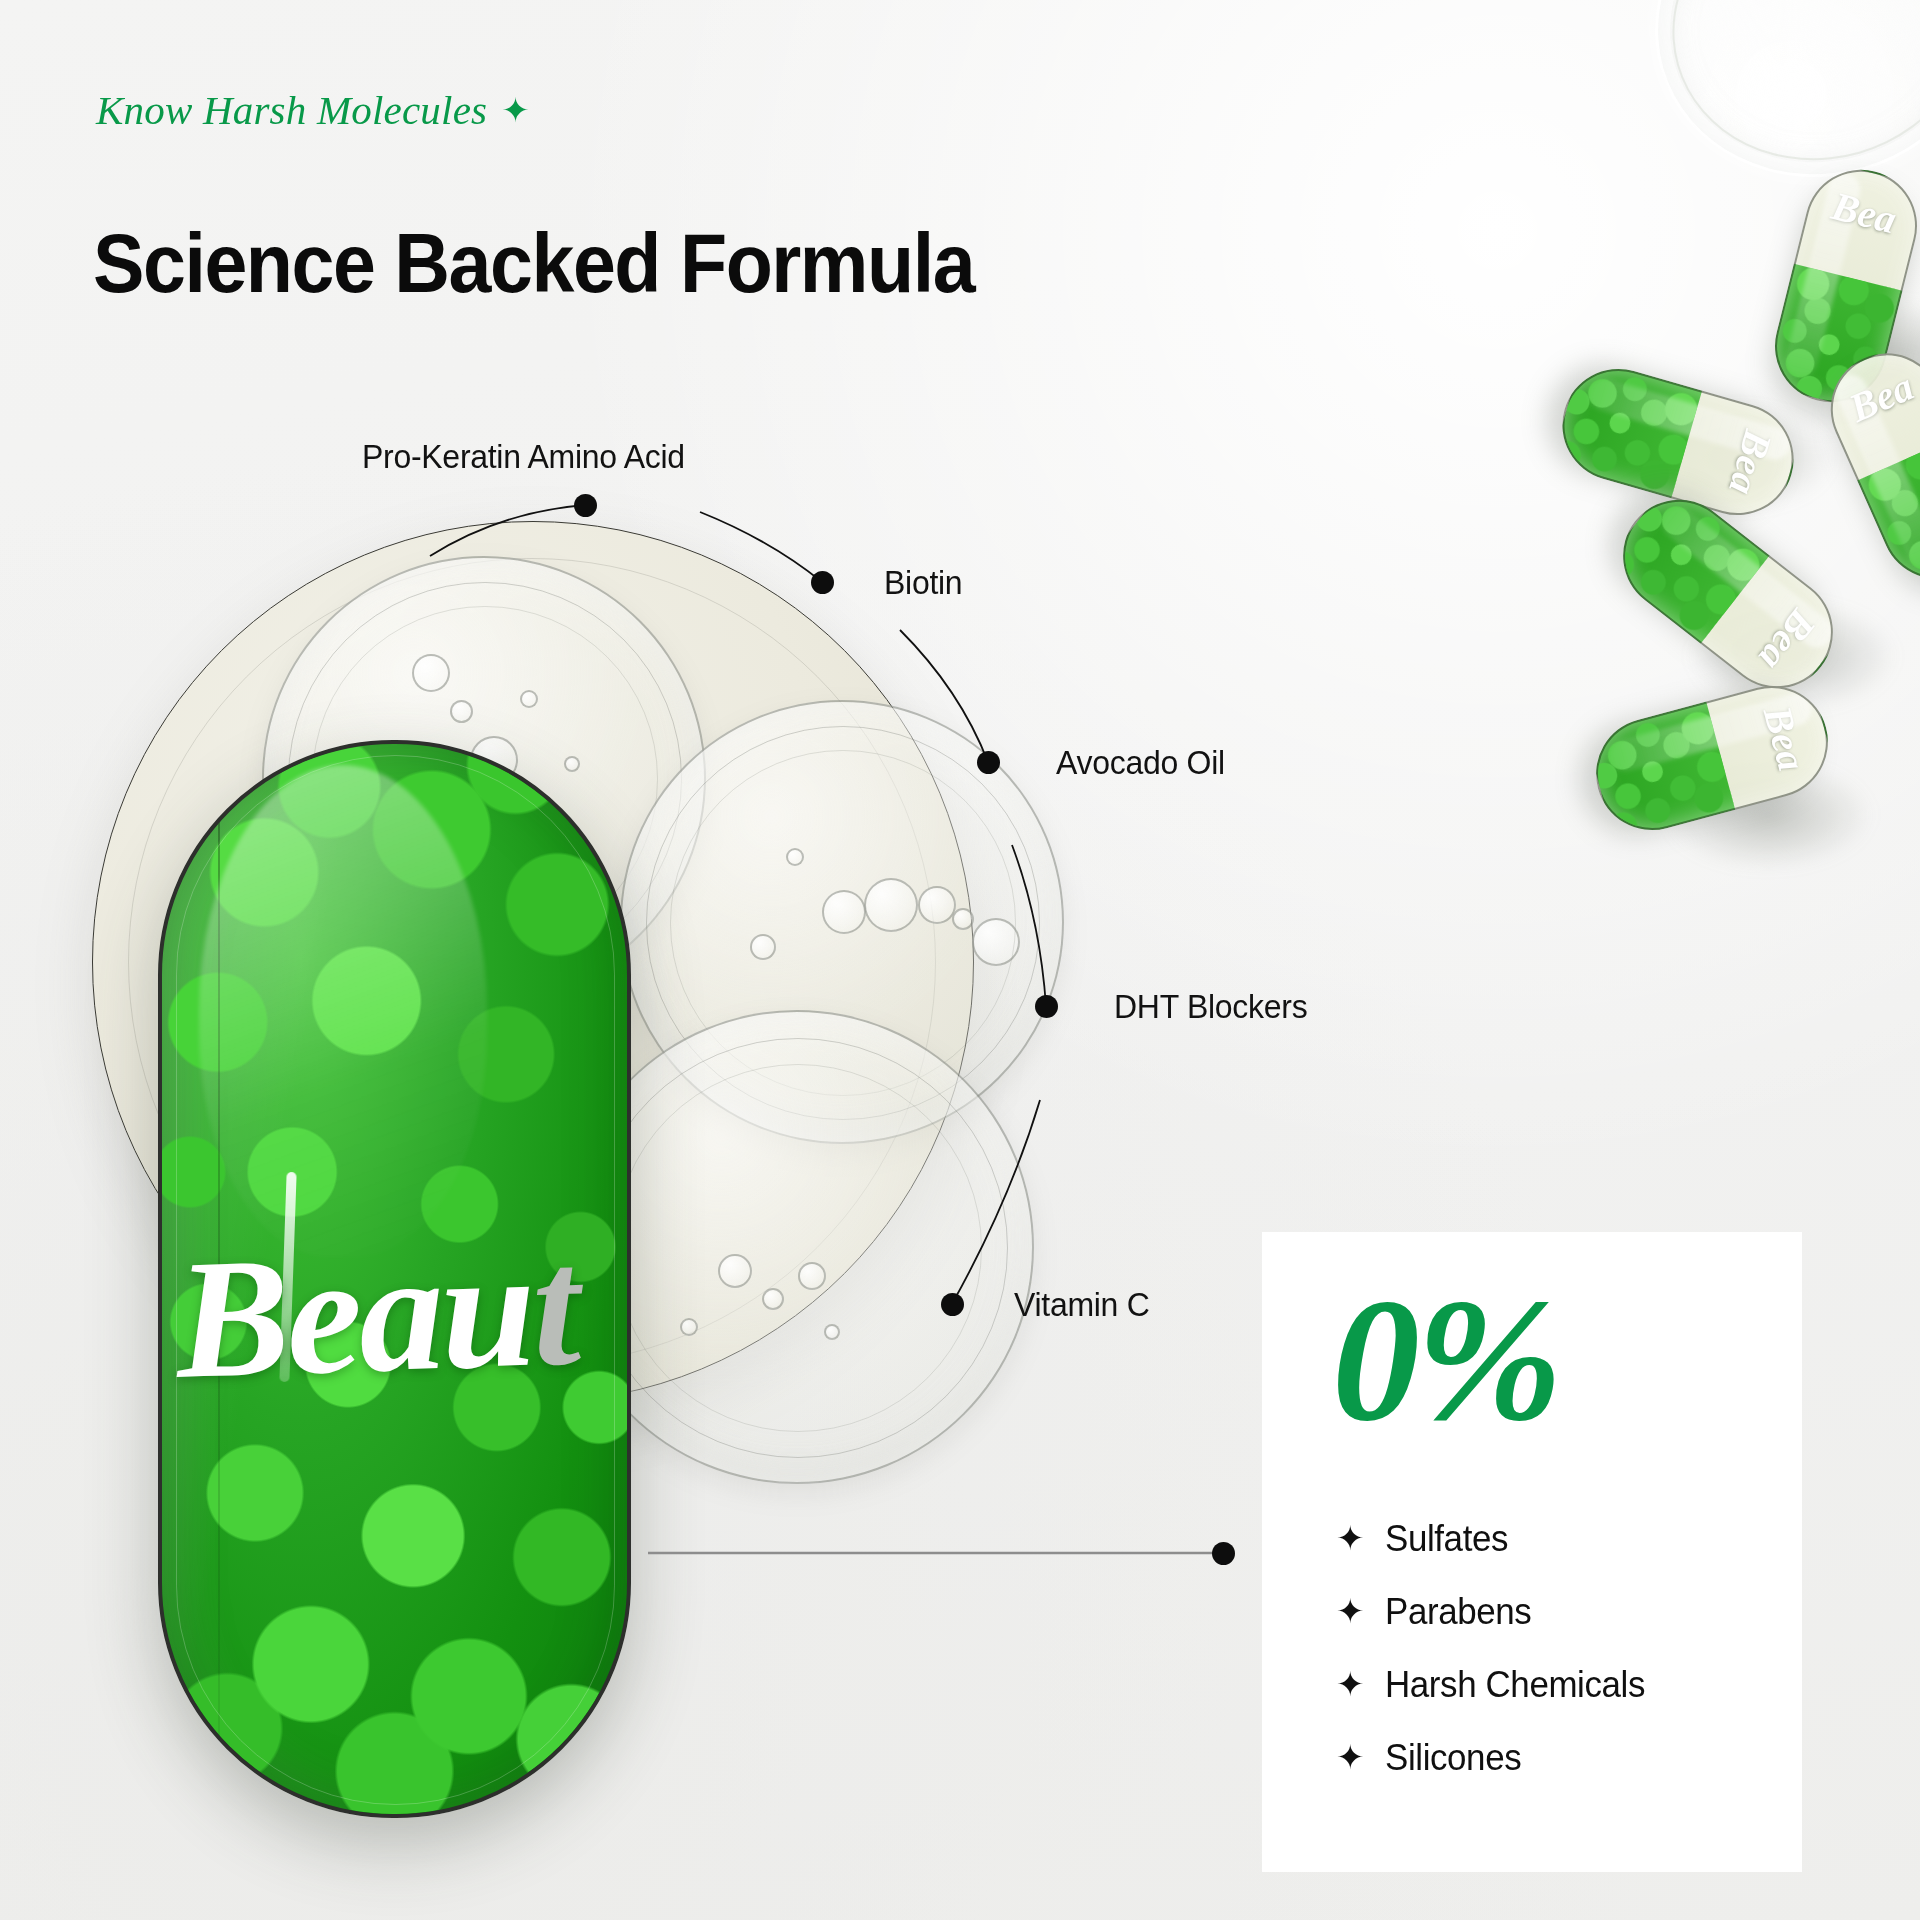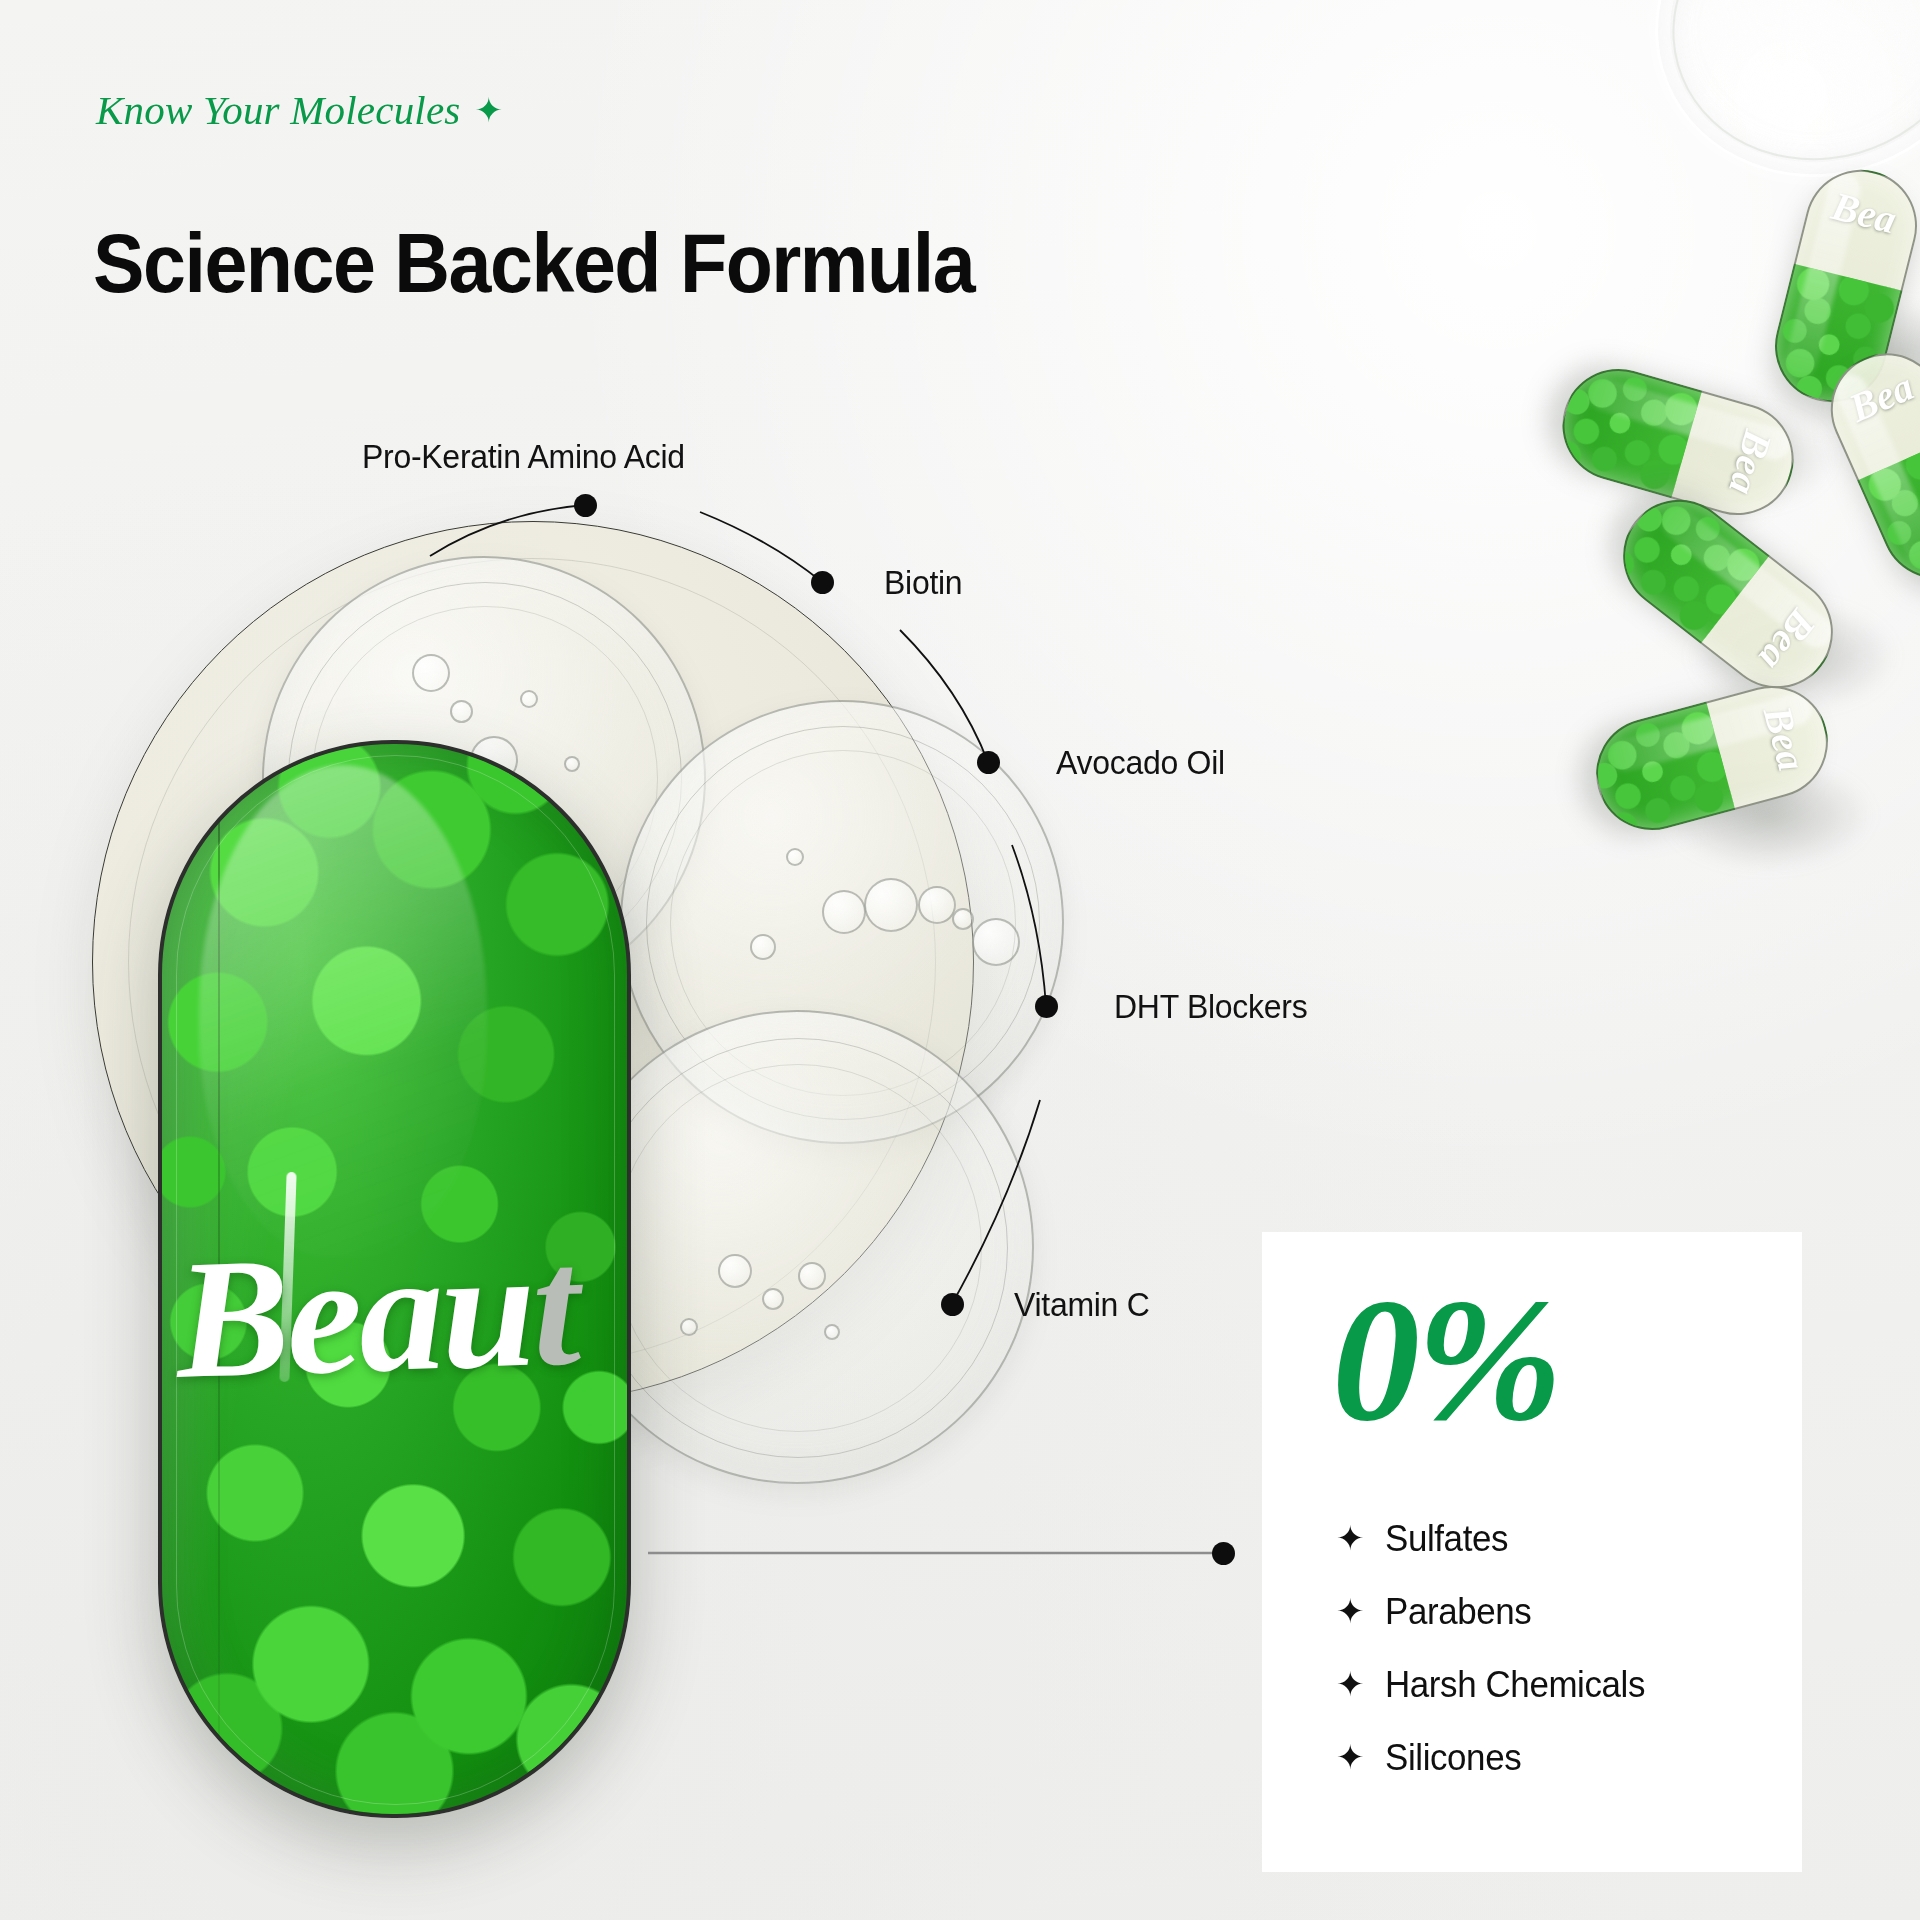--- a/index.html
+++ b/index.html
@@ -185,21 +185,21 @@
 </head>
 <body>
 
 <div id="stage">
 
   <div class="bg-wash"></div>
 
   <div class="jar"></div>
 
   <div class="eyebrow">
-    <span>Know Your Molecules</span><span class="spark">✦</span>
+    <span>Know Harsh Molecules</span><span class="spark">✦</span>
   </div>
 
   <h1 class="headline">Science Backed Formula</h1>
 
   <div class="hero">
 
     <div class="disc"></div>
     <div class="disc-inner"></div>
 
     <div class="petri p1">

